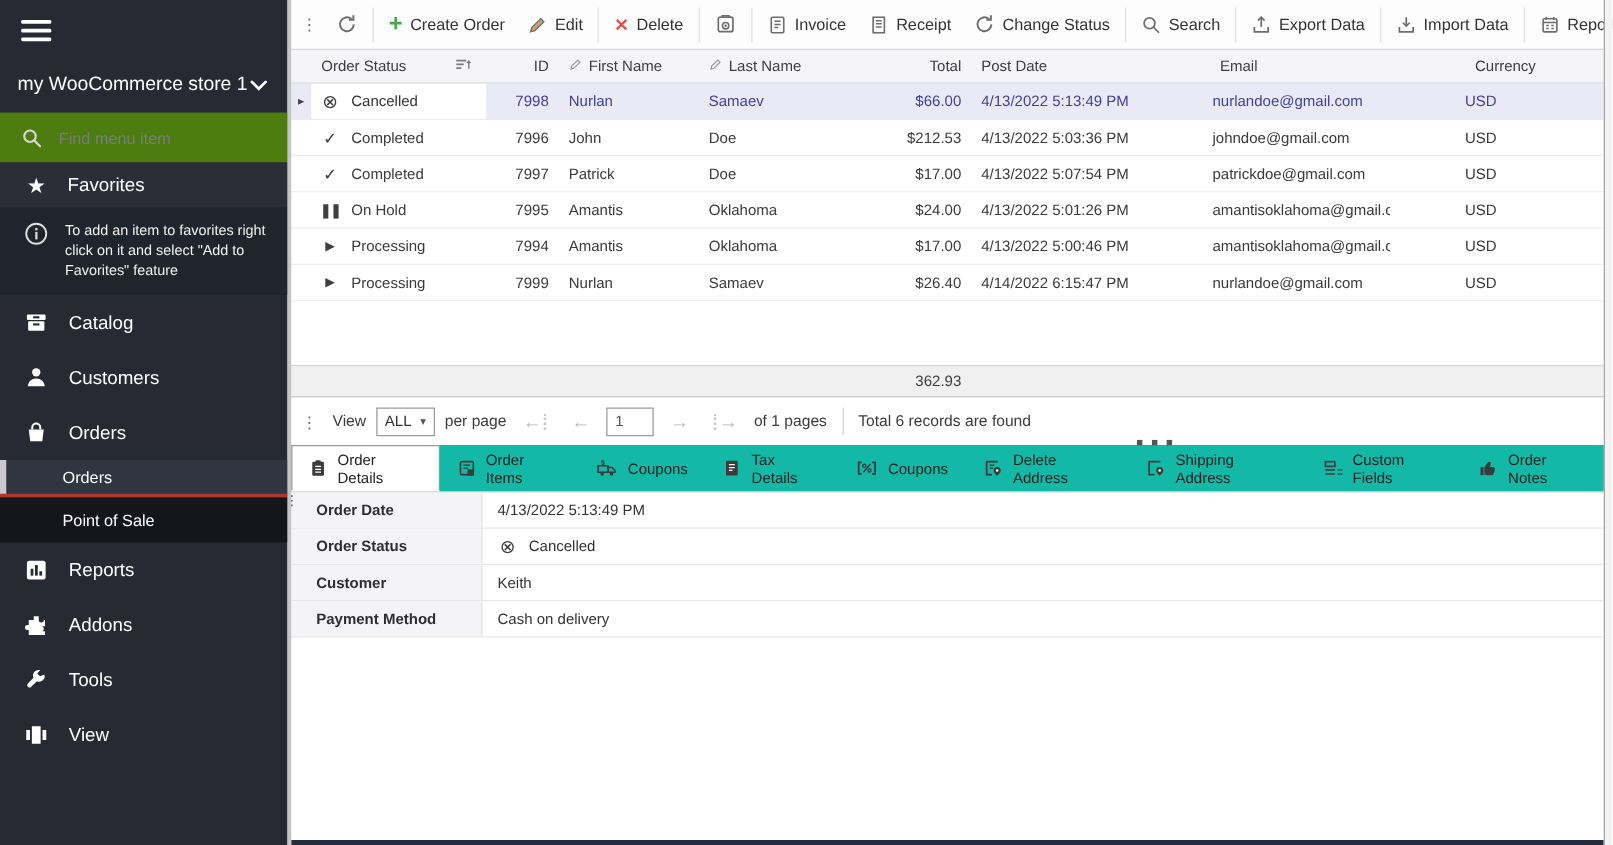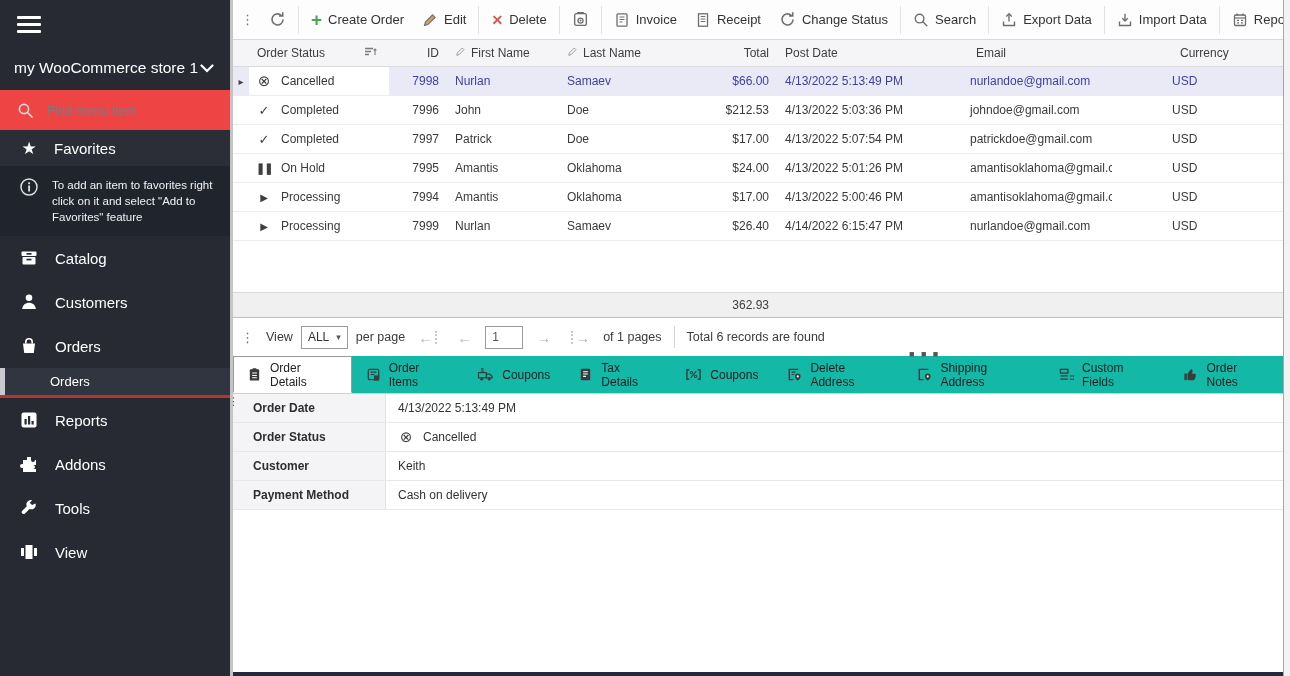--- a/index.html
+++ b/index.html
@@ -6,21 +6,21 @@
   html,body { background:#ffffff; }
   body { font-family:"Liberation Sans", sans-serif; }
   .app { width:1290px; height:676px; display:flex; overflow:hidden; background:#fff; }
 
   
   .sidebar { width:230px; background:#272a33; color:#fff; flex:none; display:flex; flex-direction:column; }
   .burger-row { height:46px; padding:16px 0 0 17px; }
   .burger { width:24px; height:17px; display:flex; flex-direction:column; justify-content:space-between; cursor:pointer; }
   .burger i { display:block; height:3px; background:#fff; border-radius:1px; }
   .store-row { height:44px; display:flex; align-items:center; justify-content:space-between; padding:0 16px 0 14px; font-size:15.5px; cursor:pointer; }
-  .search-row { height:40px; background:#ef4444; display:flex; align-items:center; gap:13px; padding:0 17px; }
+  .search-row { height:40px; background:#4d7c0f; display:flex; align-items:center; gap:13px; padding:0 17px; }
   .search-row input { background:transparent; border:none; outline:none; color:#e7e7e7; font-size:13px; width:150px; font-family:inherit; }
   .search-row input::placeholder { color:#787c84; }
   .fav-row { height:36px; background:#2b2e37; display:flex; align-items:center; gap:15px; padding-left:19px; font-size:15px; cursor:pointer; }
   .star-glyph { font-size:17px; line-height:1; width:20px; text-align:center; }
   .info-row { min-height:66px; background:#20242d; display:flex; gap:13px; padding:11px 12px 11px 19px; }
   .info-text { font-size:11.5px; line-height:1.4; color:#f2f2f2; width:168px; }
   .nav-item { height:44px; display:flex; align-items:center; gap:16px; padding-left:19px; font-size:15px; cursor:pointer; }
   .nav-item .icn { width:20px; display:flex; justify-content:center; }
   .sub-item { height:30px; display:flex; align-items:center; padding-left:50px; font-size:13px; cursor:pointer; position:relative; }
   .sub-item.active { background:#31353f; border-bottom:3px solid #b0362e; }
@@ -158,20 +158,23 @@
         <svg width="20" height="20" viewBox="0 0 20 20">
             <path d="M4 7.5h12l-1.2 9.5H5.2z" fill="#fff"></path>
             <path d="M6.8 7.5V6a3.2 3.2 0 0 1 6.4 0v1.5" fill="none" stroke="#fff" stroke-width="1.6"></path>
           </svg>
       </span>
       <span>Orders</span>
     </div>
     <div class="sub-item active">
       <span>Orders</span>
     </div>
+    <div class="sub-item pos">
+      <span>Point of Sale</span>
+    </div>
     <div class="nav-item">
       <span class="icn">
         <svg width="20" height="20" viewBox="0 0 20 20">
             <rect x="2.5" y="2.5" width="15" height="15" rx="2" fill="#fff"></rect>
             <rect x="5.5" y="9" width="2.2" height="5.5" fill="#272a33"></rect>
             <rect x="9" y="6" width="2.2" height="8.5" fill="#272a33"></rect>
             <rect x="12.5" y="11" width="2.2" height="3.5" fill="#272a33"></rect>
           </svg>
       </span>
       <span>Reports</span>

